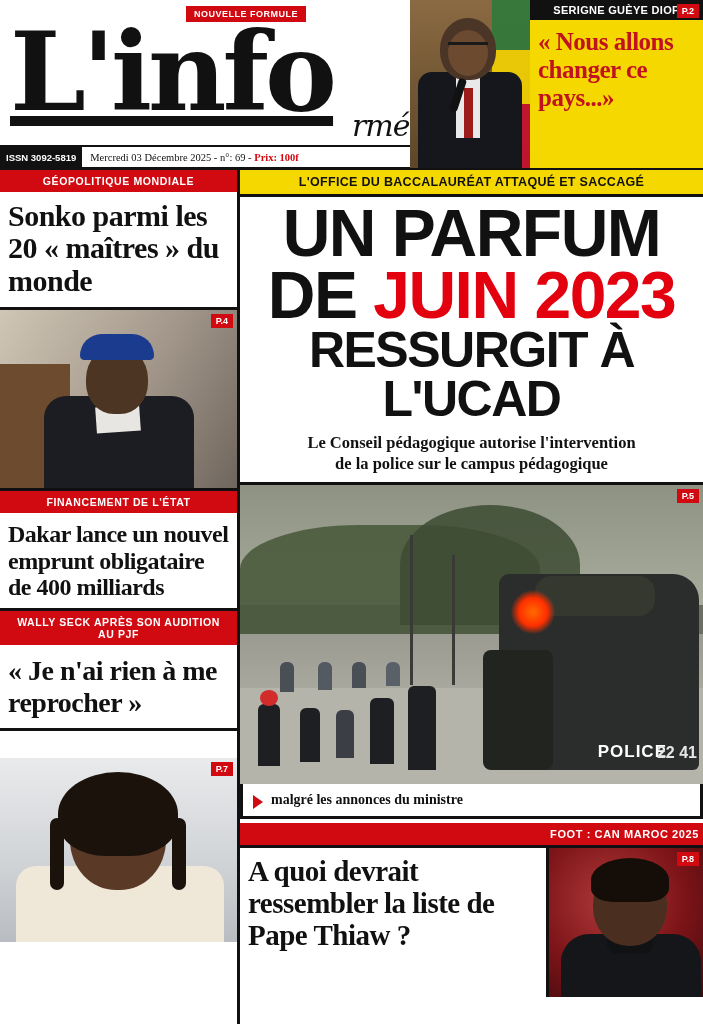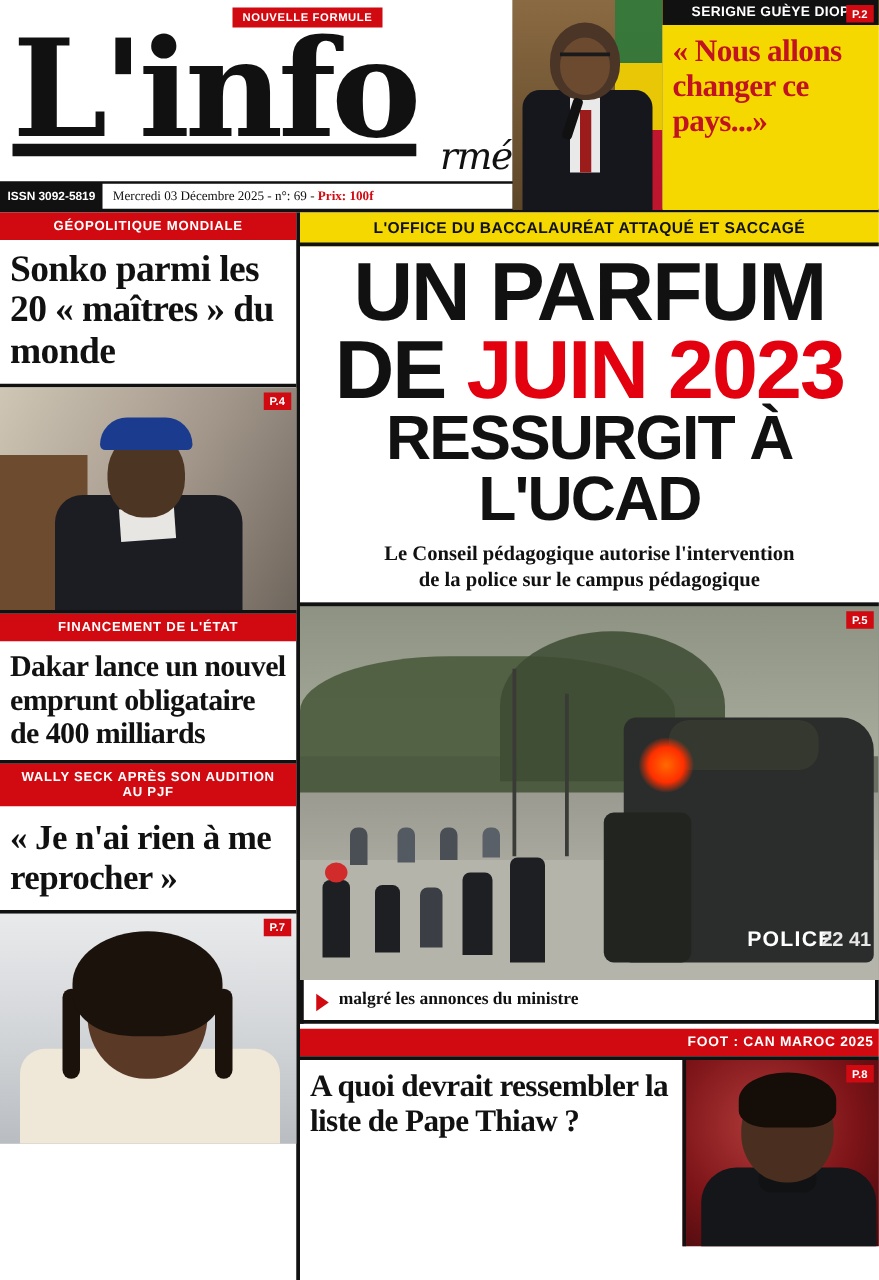--- a/index.html
+++ b/index.html
@@ -146,21 +146,21 @@
   
   .photo-sonko { height:178px; background:linear-gradient(180deg,#d8cfc0,#b9ae9c); }
   .ps-bg { position:absolute; inset:0; background:linear-gradient(120deg,#cfc6b5 0%, #a2968a 55%, #6f665d 100%); }
   .ps-chair { position:absolute; left:0; top:54px; width:70px; height:124px; background:#6d4b2e; }
   .ps-body { position:absolute; left:44px; top:86px; width:150px; height:92px; background:#1b1d22; border-radius:22px 22px 0 0;}
   .ps-head { position:absolute; left:86px; top:36px; width:62px; height:68px; background:#4c3522; border-radius:48% 48% 45% 45%; }
   .ps-cap  { position:absolute; left:80px; top:24px; width:74px; height:26px; background:#1b3b8f; border-radius:30px 30px 6px 6px;}
   .ps-collar{position:absolute; left:96px; top:96px; width:44px; height:26px; background:#e8e6e2; transform:rotate(-4deg);}
 
   
-  .photo-wally { height:184px; background:#cfd3d6; }
+  .photo-wally { height:184px; background:#cfd3d6;margin-top:27px; }
   .pw-bg { position:absolute; inset:0; background:linear-gradient(180deg,#e9eaec 0%, #cfd2d5 60%, #b9bcc0 100%); }
   .pw-body{ position:absolute; left:16px; top:108px; width:208px; height:76px; background:#efe7d8; border-radius:20px 20px 0 0;}
   .pw-head{ position:absolute; left:70px; top:28px; width:96px; height:104px; background:#5a3a26; border-radius:48%;}
   .pw-hair{ position:absolute; left:58px; top:14px; width:120px; height:84px; background:#1b120c; border-radius:50% 50% 40% 40%; }
   .pw-loc1{ position:absolute; left:50px; top:60px; width:14px; height:72px; background:#1b120c; border-radius:8px; }
   .pw-loc2{ position:absolute; left:172px; top:60px; width:14px; height:72px; background:#1b120c; border-radius:8px; }
 
   
   .yellow-strip {
     background:#f5d800; color:#111;
@@ -227,21 +227,21 @@
 
   .foot-kicker {
     background:#d10a11; color:#fff; text-align:right;
     font-size:11px; font-weight:bold; letter-spacing:.6px;
     padding:5px 4px; margin-top:4px;
   }
   .foot-wrap { display:flex; border-top:3px solid #111; height:152px; }
   .foot-head {
     width:306px; padding:8px 8px 0 8px;
     font-family:"Liberation Serif", serif; font-weight:bold;
-    font-size:25px; line-height:1.1; color:#111; letter-spacing:-0.5px;
+    font-size:29px; line-height:1.1; color:#111; letter-spacing:-0.5px;
   }
   .foot-photo { width:157px; position:relative; overflow:hidden; background:#7d1418; border-left:3px solid #111;}
   .fp-bg { position:absolute; inset:0; background:radial-gradient(circle at 40% 35%, #b03a3a 0%, #7d1418 55%, #420a0d 100%); }
   .fp-head{ position:absolute; left:44px; top:18px; width:74px; height:80px; background:#4a2f20; border-radius:48%;}
   .fp-hair{ position:absolute; left:42px; top:10px; width:78px; height:44px; background:#140d08; border-radius:50% 50% 30% 30%;}
   .fp-body{ position:absolute; left:12px; top:86px; width:140px; height:70px; background:#14161a; border-radius:28px 28px 0 0;}
   .fp-neck{ position:absolute; left:58px; top:84px; width:46px; height:22px; background:#101214; border-radius:10px;}
 </style>
 </head>
 <body>

